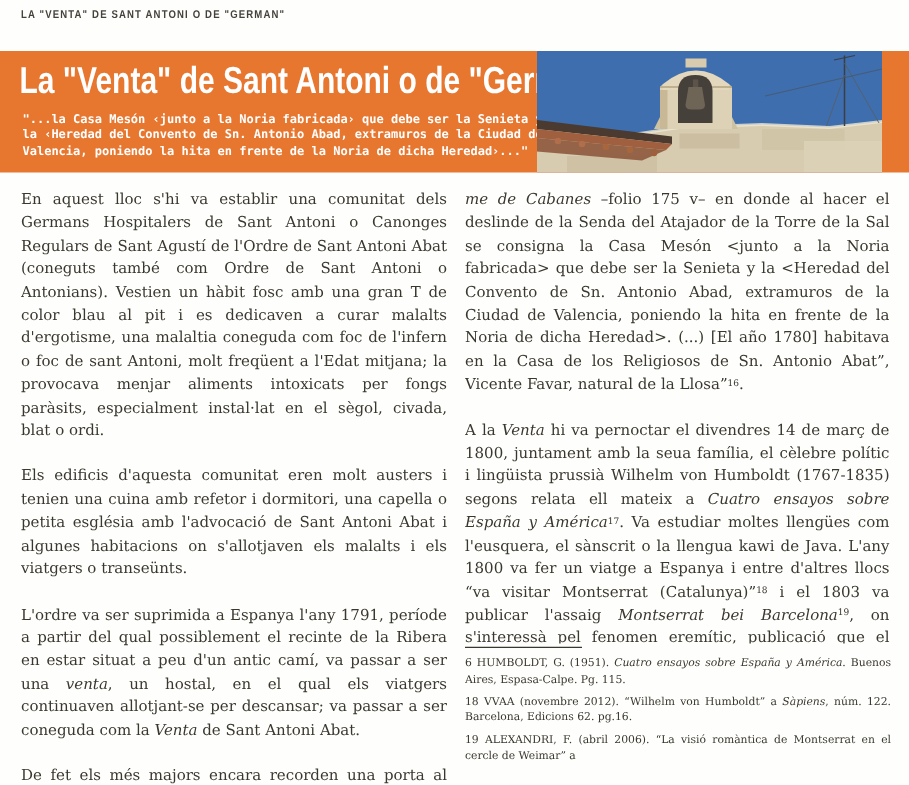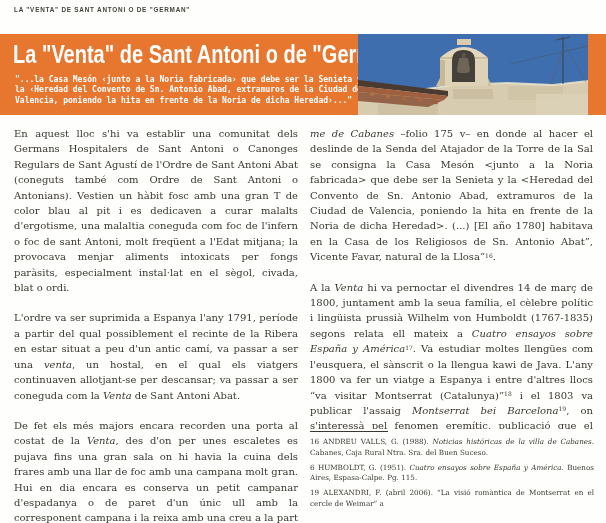--- a/index.html
+++ b/index.html
@@ -98,30 +98,31 @@
       <line x1="205" y1="3" x2="205" y2="50" stroke="#3a3f45" stroke-width="1"></line>
       <line x1="205" y1="8" x2="228" y2="48" stroke="#55606b" stroke-width="0.6"></line>
       <line x1="205" y1="16" x2="193" y2="50" stroke="#55606b" stroke-width="0.6"></line>
       <line x1="198" y1="6" x2="212" y2="3" stroke="#3a3f45" stroke-width="0.8"></line>
       <line x1="152" y1="30" x2="230" y2="12" stroke="#4a5560" stroke-width="0.5"></line>
     </svg>
   </div>
 
   <div class="col col-left">
     <p><span>En aquest lloc s'hi va establir una comunitat dels Germans Hospitalers de Sant Antoni o Canonges Regulars de Sant Agustí de l'Ordre de Sant Antoni Abat (coneguts també com Ordre de Sant Antoni o Antonians). Vestien un hàbit fosc amb una gran T de color blau al pit i es dedicaven a curar malalts d'ergotisme, una malaltia coneguda com foc de l'infern o foc de sant Antoni, molt freqüent a l'Edat mitjana; la provocava menjar aliments intoxicats per fongs paràsits, especialment instal·lat en el sègol, civada, blat o ordi.</span></p>
+    <p><span>Els edificis d'aquesta comunitat eren molt austers i tenien una cuina amb refetor i dormitori, una capella o petita església amb l'advocació de Sant Antoni Abat i algunes habitacions on s'allotjaven els malalts i els viatgers o transeünts.</span></p>
     <p><span>L'ordre va ser suprimida a Espanya l'any 1791, període a partir del qual possiblement el recinte de la Ribera en estar situat a peu d'un antic camí, va passar a ser una </span><span class="it">venta</span><span>, un hostal, en el qual els viatgers continuaven allotjant-se per descansar; va passar a ser coneguda com la </span><span class="it">Venta</span><span> de Sant Antoni Abat.</span></p>
     <p><span>De fet els més majors encara recorden una porta al costat de la </span><span class="it">Venta</span><span>, des d'on per unes escaletes es pujava fins una gran sala on hi havia la cuina dels frares amb una llar de foc amb una campana molt gran. Hui en dia encara es conserva un petit campanar d'espadanya o de paret d'un únic ull amb la corresponent campana i la reixa amb una creu a la part superior.</span></p>
 
   </div>
 
   <div class="col col-right">
     <p><span class="it">me de Cabanes</span><span> –folio 175 v– en donde al hacer el deslinde de la Senda del Atajador de la Torre de la Sal se consigna la Casa Mesón &lt;junto a la Noria fabricada&gt; que debe ser la Senieta y la &lt;Heredad del Convento de Sn. Antonio Abad, extramuros de la Ciudad de Valencia, poniendo la hita en frente de la Noria de dicha Heredad&gt;. (...) [El año 1780] habitava en la Casa de los Religiosos de Sn. Antonio Abat”, Vicente Favar, natural de la Llosa”</span><sup>16</sup><span>.</span></p>
     <p><span>A la </span><span class="it">Venta</span><span> hi va pernoctar el divendres 14 de març de 1800, juntament amb la seua família, el cèlebre polític i lingüista prussià Wilhelm von Humboldt (1767-1835) segons relata ell mateix a </span><span class="it">Cuatro ensayos sobre España y América</span><sup>17</sup><span>. Va estudiar moltes llengües com l'eusquera, el sànscrit o la llengua kawi de Java. L'any 1800 va fer un viatge a Espanya i entre d'altres llocs “va visitar Montserrat (Catalunya)”</span><sup>18</sup><span> i el 1803 va publicar l'assaig </span><span class="it">Montserrat bei Barcelona</span><sup>19</sup><span>, on s'interessà pel fenomen eremític, publicació que el mateix Goethe va escampar la imatge idíl·lica de la muntanya fins convertir-la en un símbol per al moviment romàntic alemany.</span></p>
   </div>
 
   <div class="footnotes">
     <div class="fn-rule"></div>
-    <p><span>16 ANDREU VALLS, G. (1988). </span><span class="it">Noticias históricas de la villa de Cabanes</span><span>. Cabanes, Caja Rural Ntra. Sra. del Buen Suceso.</span></p>
     <p><span>6 HUMBOLDT, G. (1951). </span><span class="it">Cuatro ensayos sobre España y América</span><span>. Buenos Aires, Espasa-Calpe. Pg. 115.</span></p>
+    <p><span>18 VVAA (novembre 2012). “Wilhelm von Humboldt” a </span><span class="it">Sàpiens</span><span>, núm. 122. Barcelona, Edicions 62. pg.16.</span></p>
     <p><span>19 ALEXANDRI, F. (abril 2006). “La visió romàntica de Montserrat en el cercle de Weimar” a </span></p>
   </div>
 
 </div>
 
 </body></html>

